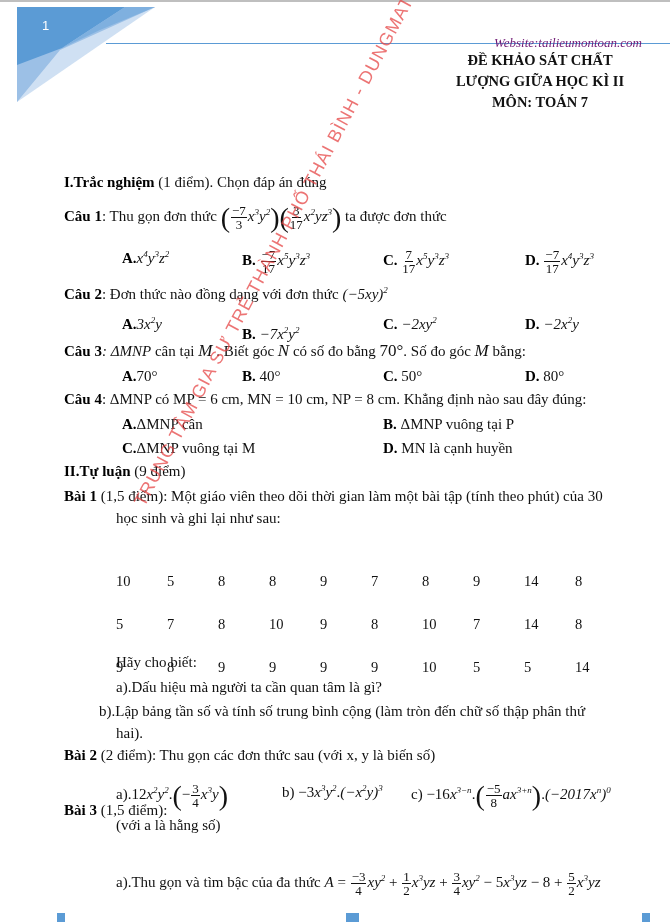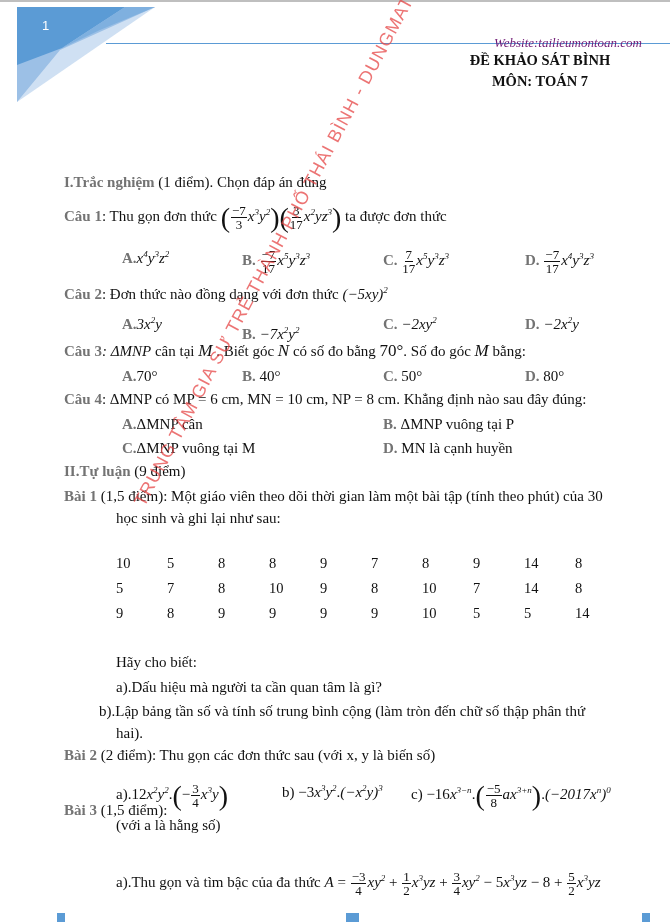--- a/index.html
+++ b/index.html
@@ -7,31 +7,31 @@
   body { position: relative; font-family: "Liberation Serif", "DejaVu Serif", serif; color: #111; font-size: 15px; }
   .topline { position: absolute; left: 0; top: 0; width: 670px; height: 2px; background: #bfbfbf; }
   .corner { position: absolute; left: 0; top: 0; width: 170px; height: 110px; }
   .page-num { position: absolute; left: 42px; top: 18px; font-family: "Liberation Sans", "DejaVu Sans", sans-serif; color: #fff; font-size: 13px; }
   .hline { position: absolute; left: 106px; top: 43px; width: 564px; height: 1px; background: #5b9bd5; }
   .website { position: absolute; right: 28px; top: 26px; font-style: italic; color: #701a75; font-size: 13px; margin-top: 9px; }
   .title-block { position: absolute; left: 440px; width: 200px; top: 50px; text-align: center; }
   .title-block .tl { font-weight: bold; font-size: 14.5px; line-height: 21px; }
   .title-block .time { font-style: italic; font-size: 13.5px; line-height: 22px; }
 
-  .blue { color: #737373; font-weight: bold; }
+  .blue { color: #000000; font-weight: bold; }
   .row { position: absolute; left: 64px; white-space: nowrap; line-height: 20px; }
   .ans { position: absolute; white-space: nowrap; line-height: 20px; }
   .m { font-style: italic; }
   sup { font-size: 9px; vertical-align: 6px; line-height: 0; }
   .frac { display: inline-flex; flex-direction: column; align-items: center; vertical-align: middle; font-size: 13px; line-height: 13px; margin: 0 1px; }
   .frac .num { border-bottom: 1px solid #111; padding: 0 1px; }
   .paren { font-size: 28px; vertical-align: middle; font-weight: 200; line-height: 20px; }
 
   .grid { position: absolute; left: 116px; top: 555px; }
-  .grid .gr { display: flex; height: 25px; }
+  .grid .gr { display: flex; height: 25px; margin-top: 18px; }
   .grid .gc { width: 51px; font-size: 14.5px; }
 
   .watermark { position: absolute; left: 130px; top: 500px; transform-origin: 0 0; transform: rotate(-62deg); color: rgba(230,70,70,0.75); font-family: "Liberation Sans", "DejaVu Sans", sans-serif; font-size: 18px; letter-spacing: 1px; white-space: nowrap; pointer-events: none; }
 
   .foot-mark { position: absolute; top: 913px; width: 8px; height: 9px; background: #5b9bd5; }
 </style>
 </head>
 <body>
 
 <div class="topline"></div>
@@ -40,21 +40,22 @@
   <polygon points="17,7 155,7 17,102" fill="#cfe0f3"></polygon>
   <polygon points="17,7 155,7 60,50 17,102" fill="#9cc0e6"></polygon>
   <polygon points="17,7 125,7 62,48 17,65" fill="#5b9bd5"></polygon>
   <polygon points="62,48 125,7 155,7 100,30" fill="#7fb0df"></polygon>
 </svg>
 <div class="page-num">1</div>
 <div class="hline"></div>
 <div class="website">Website:tailieumontoan.com</div>
 
 <div class="title-block">
-  <div class="tl">ĐỀ KHẢO SÁT BÌNH</div>
+  <div class="tl">ĐỀ KHẢO SÁT CHẤT</div>
+  <div class="tl">LƯỢNG GIỮA HỌC KÌ II</div>
   <div class="tl">MÔN: TOÁN 7</div>
 </div>
 
 <div class="row" style="top:172px">
   <span class="blue">I.Trắc nghiệm</span><span> (1 điểm). Chọn đáp án đúng</span>
 </div>
 
 <div class="row" style="top:204px">
   <span class="blue">Câu 1</span><span>: Thu gọn đơn thức</span>
   <span><span class="paren">(</span><span class="frac">

